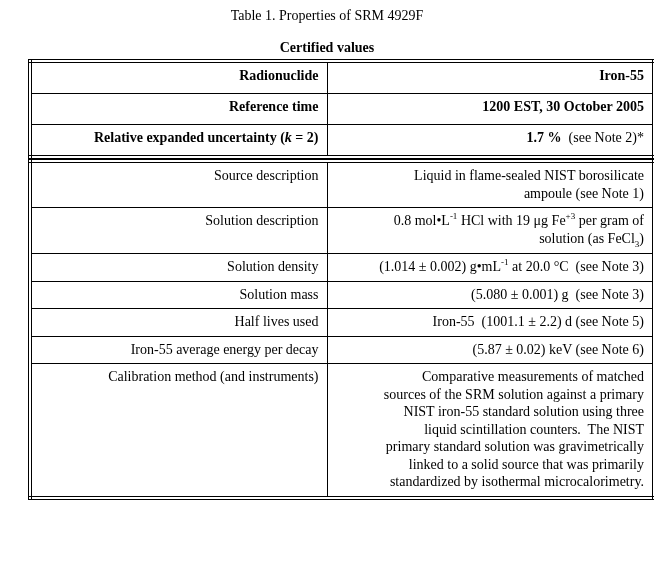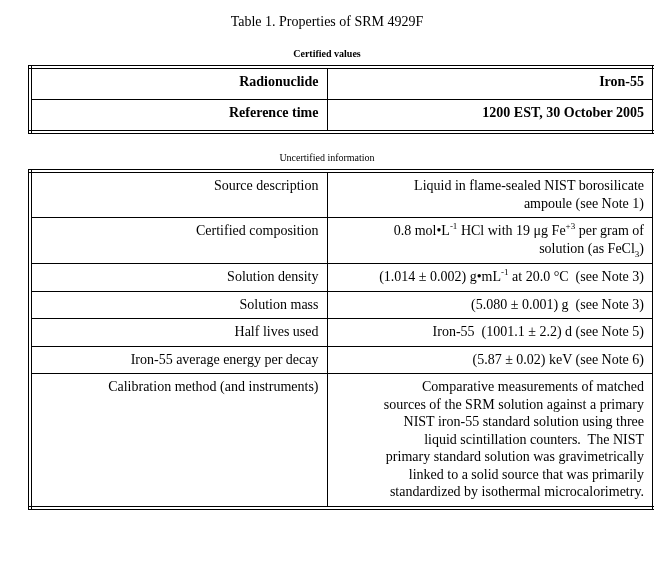--- a/index.html
+++ b/index.html
@@ -7,25 +7,25 @@
     width: 654px; height: 580px;
     background: #ffffff;
     color: #000000;
     font-family: "Liberation Serif", serif;
     overflow: hidden;
   }
   .doc-title {
     text-align: center;
     font-size: 14px;
     line-height: 16px;
-    padding-top: 14px;
+    padding-top: 8px;
   }
   .section-heading {
     text-align: center;
-    font-size: 10px;
+    font-size: 14px;
     line-height: 16px;
     margin-top: 16px;
     margin-bottom: 3px;
   }
   .section-heading.bold { font-weight: bold; }
   table.props-table {
     border-collapse: collapse;
     table-layout: fixed;
     margin-left: 28px;
     width: 624px;
@@ -65,37 +65,40 @@
       </colgroup>
     <tbody>
         <tr>
           <td>Radionuclide</td>
           <td>Iron-55</td>
         </tr>
         <tr>
           <td>Reference time</td>
           <td>1200 EST, 30 October 2005</td>
         </tr>
+        <tr>
+          <td><span>Relative expanded uncertainty (</span><span class="i">k</span><span> = 2)</span></td>
+          <td><span>1.7 %</span><span class="r">  (see Note 2)*</span></td>
+        </tr>
       </tbody>
   </table>
 
-  <div class="section-heading">Uncertified information</div>
 
   <table class="props-table uncertified">
     <colgroup>
         <col class="c1">
         <col class="c2">
       </colgroup>
     <tbody>
         <tr>
           <td>Source description</td>
           <td><span>Liquid in flame-sealed NIST borosilicate</span><br><span>ampoule (see Note 1)</span></td>
         </tr>
         <tr>
-          <td>Certified composition</td>
+          <td>Solution description</td>
           <td><span>0.8 mol•L</span><span class="sup">-1</span><span> HCl with 19 μg Fe</span><span class="sup">+3</span><span> per gram of</span><br><span>solution (as FeCl</span><span class="sub">3</span><span>)</span></td>
         </tr>
         <tr>
           <td>Solution density</td>
           <td><span>(1.014 ± 0.002) g•mL</span><span class="sup">-1</span><span> at 20.0 °C  (see Note 3)</span></td>
         </tr>
         <tr>
           <td>Solution mass</td>
           <td>(5.080 ± 0.001) g  (see Note 3)</td>
         </tr>

